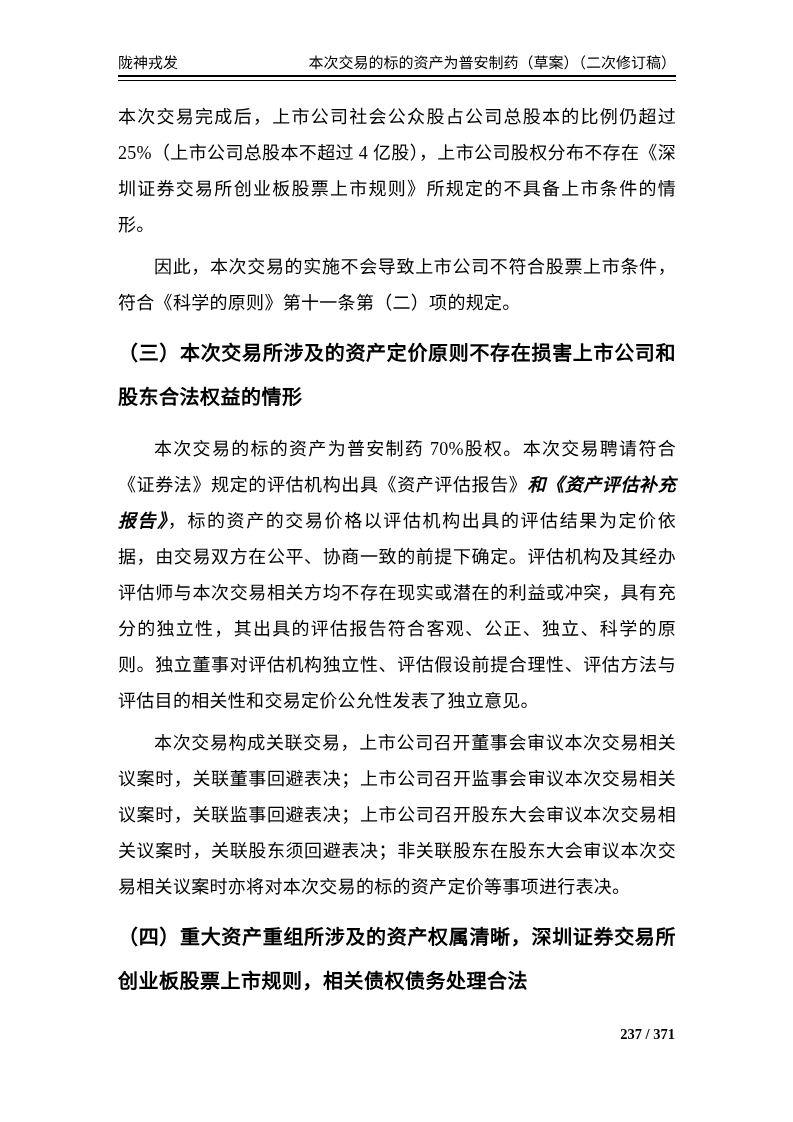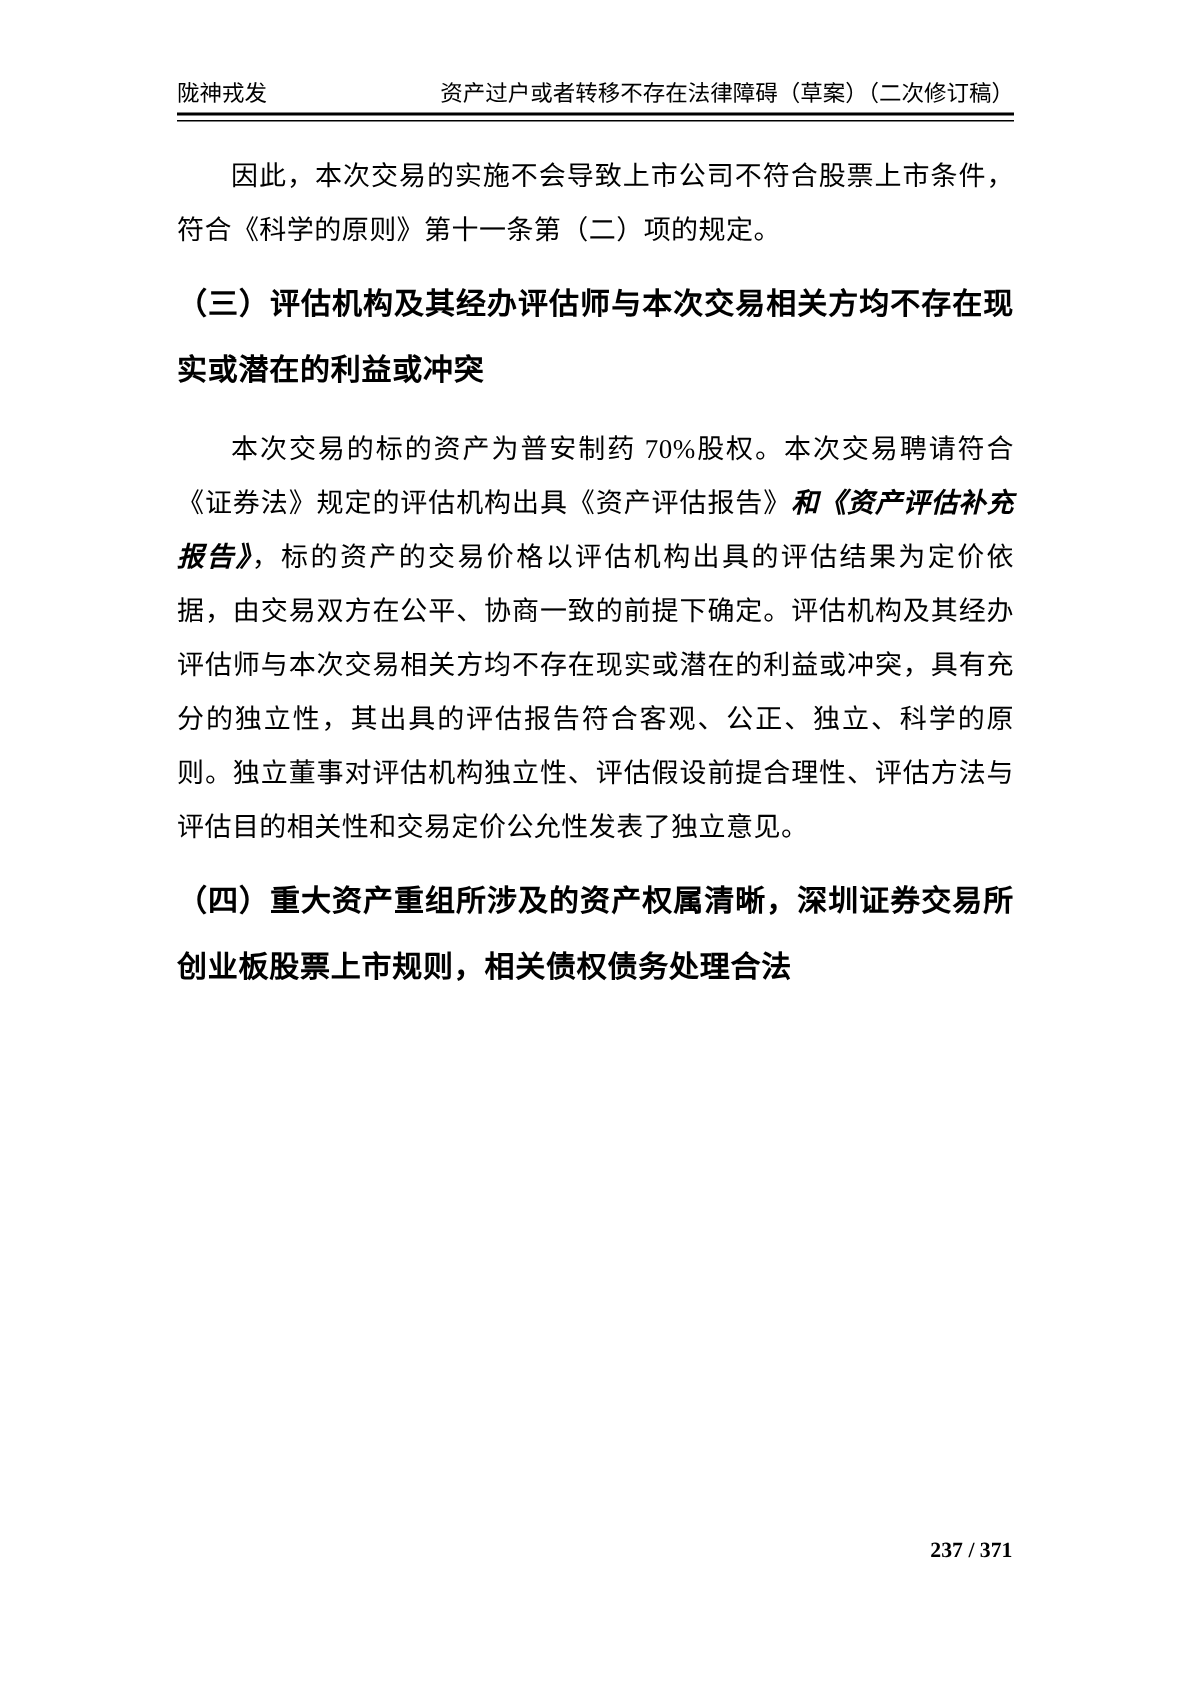--- a/index.html
+++ b/index.html
@@ -65,25 +65,27 @@
     font-family: "Liberation Serif", "DejaVu Serif", serif;
     text-align: center;
   }
 </style>
 </head>
 <body>
 
 <div class="page">
   <div class="header">
     <span>陇神戎发</span>
-    <span>资产过户或者转移不存在法律障碍（草案）（二次修订稿）</span>
+    <span>本次交易的标的资产为普安制药（草案）（二次修订稿）</span>
   </div>
   <div class="header-rule"></div>
 
   <div class="content" id="content">
+      <p class="para"><span>本次交易完成后，上市公司社会公众股占公司总股本的比例仍超过 25%（上市公司总股本不超过 4 亿股），上市公司股权分布不存在《深圳证券交易所创业板股票上市规则》所规定的不具备上市条件的情形。</span></p>
       <p class="para indent"><span>因此，本次交易的实施不会导致上市公司不符合股票上市条件，符合《科学的原则》第十一条第（二）项的规定。</span></p>
-      <div class="heading"><span>（三）评估机构及其经办评估师与本次交易相关方均不存在现实或潜在的利益或冲突</span></div>
+      <div class="heading"><span>（三）本次交易所涉及的资产定价原则不存在损害上市公司和股东合法权益的情形</span></div>
       <p class="para indent"><span>本次交易的标的资产为普安制药 70%股权。本次交易聘请符合《证券法》规定的评估机构出具《资产评估报告》</span><span class="seg-emphasis">和《资产评估补充报告》</span><span>，标的资产的交易价格以评估机构出具的评估结果为定价依据，由交易双方在公平、协商一致的前提下确定。评估机构及其经办评估师与本次交易相关方均不存在现实或潜在的利益或冲突，具有充分的独立性，其出具的评估报告符合客观、公正、独立、科学的原则。独立董事对评估机构独立性、评估假设前提合理性、评估方法与评估目的相关性和交易定价公允性发表了独立意见。</span></p>
+      <p class="para indent"><span>本次交易构成关联交易，上市公司召开董事会审议本次交易相关议案时，关联董事回避表决；上市公司召开监事会审议本次交易相关议案时，关联监事回避表决；上市公司召开股东大会审议本次交易相关议案时，关联股东须回避表决；非关联股东在股东大会审议本次交易相关议案时亦将对本次交易的标的资产定价等事项进行表决。</span></p>
       <div class="heading"><span>（四）重大资产重组所涉及的资产权属清晰，深圳证券交易所创业板股票上市规则，相关债权债务处理合法</span></div>
     </div>
 
   <div class="page-number">237 / 371</div>
 </div>
 
 </body></html>

